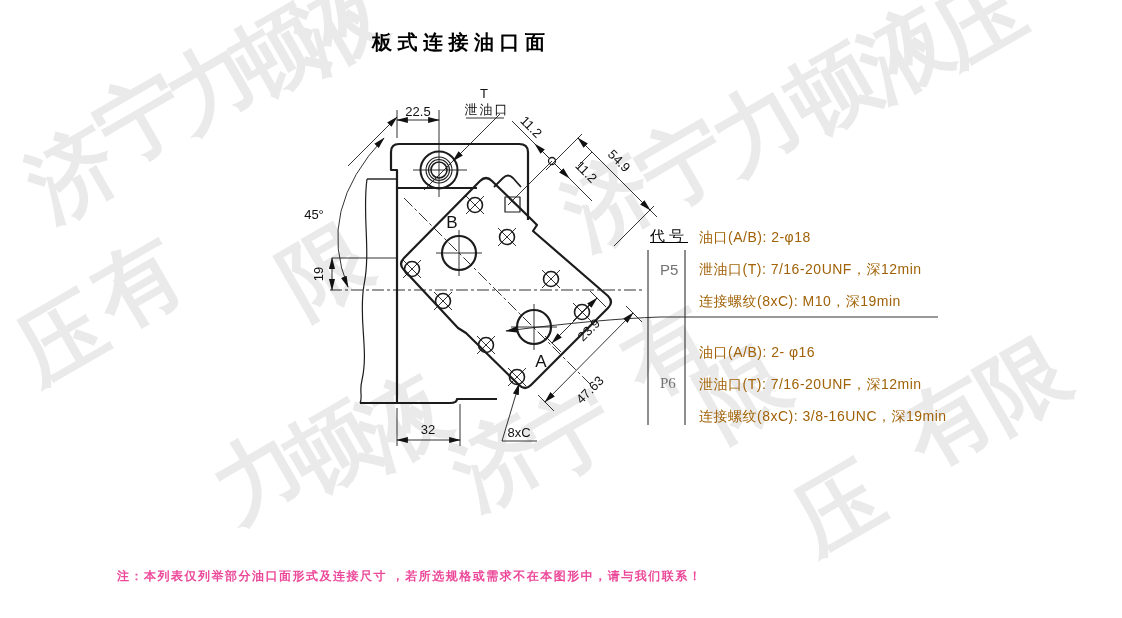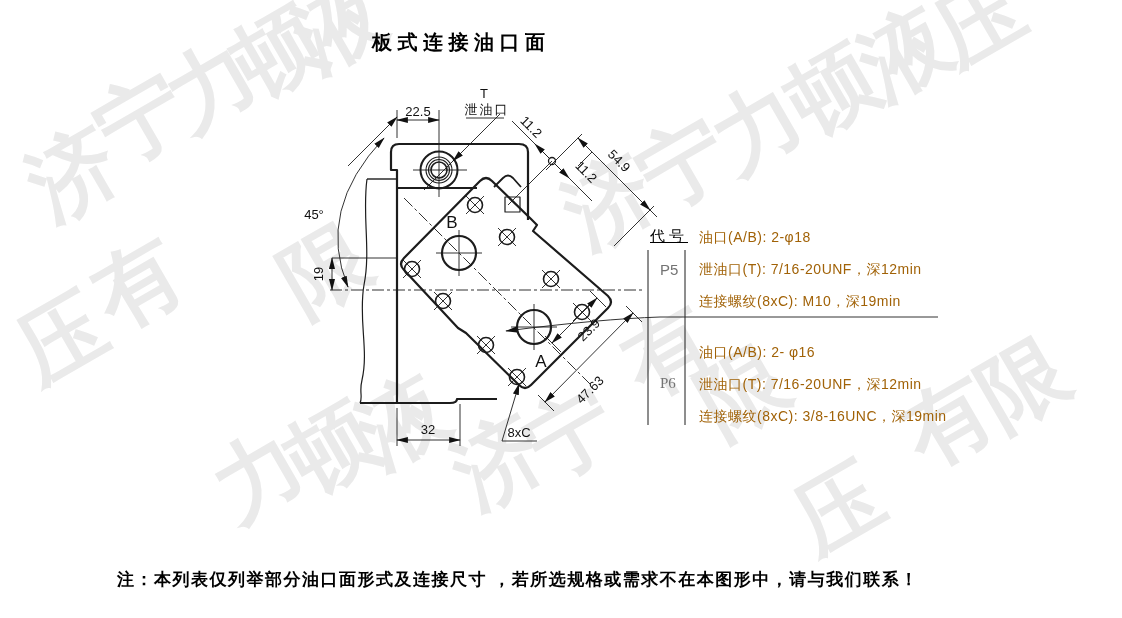--- a/index.html
+++ b/index.html
@@ -5,21 +5,21 @@
   html,body{margin:0;padding:0;background:#fff;}
   #stage{position:relative;width:1122px;height:618px;background:#ffffff;overflow:hidden;
          font-family:"Liberation Sans","DejaVu Sans",sans-serif;color:#111;}
   .wm{position:absolute;font-weight:bold;font-size:86px;line-height:1;
       transform:rotate(-30deg);user-select:none;white-space:nowrap;}
   .abs{position:absolute;white-space:nowrap;}
   #title{font-size:20px;font-weight:bold;letter-spacing:5.5px;color:#000;}
   .tbl-hdr{font-size:15px;letter-spacing:4px;color:#000;}
   .tbl-code{font-size:15px;color:#737373;}
   .tbl-line{font-size:14px;letter-spacing:0.5px;color:#a16207;}
-  #note{font-size:17px;font-weight:600;letter-spacing:1.5px;color:#000000;text-align:right;}
+  #note{font-size:12px;font-weight:600;letter-spacing:1.5px;color:#ec4899;text-align:right;}
   svg{position:absolute;left:0;top:0;}
   svg text{font-family:"Liberation Sans","DejaVu Sans",sans-serif;fill:#111;}
 </style>
 </head>
 <body>
 
 <div id="stage">
 
   <div id="wm-layer">
       <span class="wm" style="left: 30px; top: 130px; color: rgb(234, 234, 234);">济</span>

